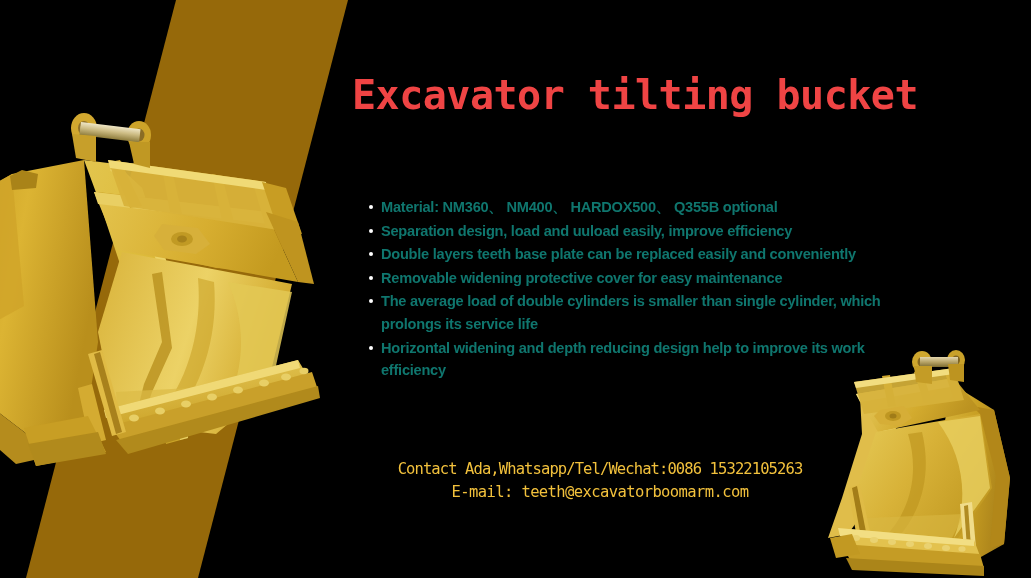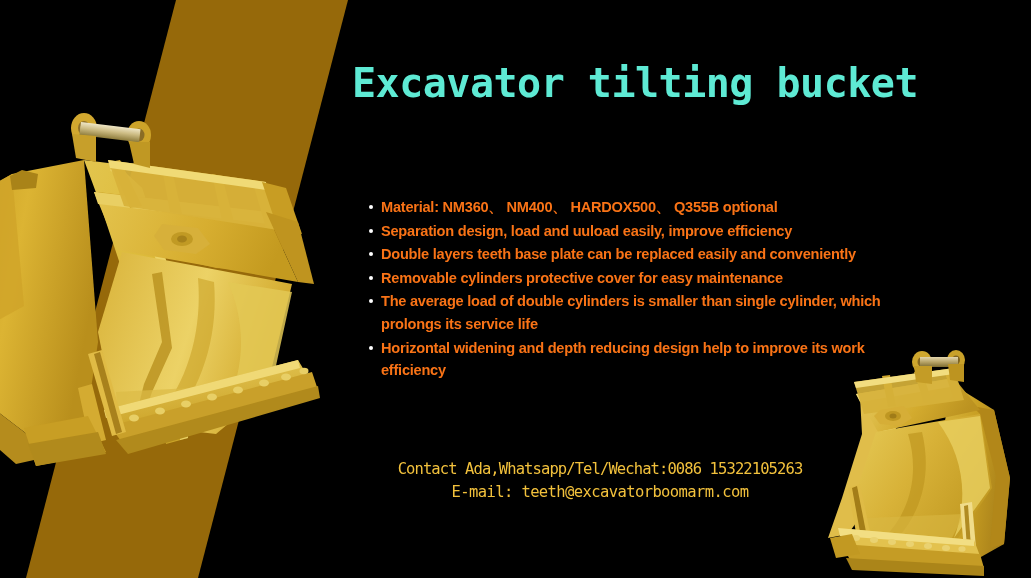--- a/index.html
+++ b/index.html
@@ -45,44 +45,44 @@
     left: 804px;
     top: 348px;
     width: 222px;
     height: 232px;
   }
 
   
   .headline {
     position: absolute;
     left: 352px;
-    top: 60px;
+    top: 72px;
     width: 520px;
     font-family: "DejaVu Sans Mono", "Liberation Mono", monospace;
     font-weight: bold;
     font-size: 40px;
     letter-spacing: -0.5px;
-    color: #5eead4;
+    color: #ef4444;
     white-space: nowrap;
   }
 
   .bullets {
     position: absolute;
     left: 368px;
     top: 196px;
     width: 548px;
     margin: 0;
     padding: 0;
     list-style: none;
   }
   .bullets li {
     position: relative;
     padding-left: 13px;
     margin: 0 0 1px 0;
-    color: #f97316;
+    color: #0f766e;
     font-family: "Liberation Sans", sans-serif;
     font-weight: bold;
     font-size: 14.6px;
     line-height: 22.6px;
     letter-spacing: -0.25px;
   }
   .bullets li::before {
     content: "";
     position: absolute;
     left: 1px;
@@ -303,21 +303,21 @@
 
     <path d="M26,190 L48,186 L56,206 L32,210 Z" fill="#c29922"></path>
   </svg>
 
   <div class="headline">Excavator tilting bucket</div>
 
   <ul class="bullets">
     <li>Material: NM360、 NM400、 HARDOX500、 Q355B optional</li>
     <li>Separation design, load and uuload easily, improve efficiency</li>
     <li>Double layers teeth base plate can be replaced easily and conveniently</li>
-    <li>Removable cylinders protective cover for easy maintenance</li>
+    <li>Removable widening protective cover for easy maintenance</li>
     <li>The average load of double cylinders is smaller than single cylinder, which prolongs its service life</li>
     <li>Horizontal widening and depth reducing design help to improve its work efficiency</li>
   </ul>
 
   <div class="contact">
     <div class="line1">Contact Ada,Whatsapp/Tel/Wechat:0086 15322105263</div>
     <div class="line2">E-mail: teeth@excavatorboomarm.com</div>
   </div>
 
 </div>

